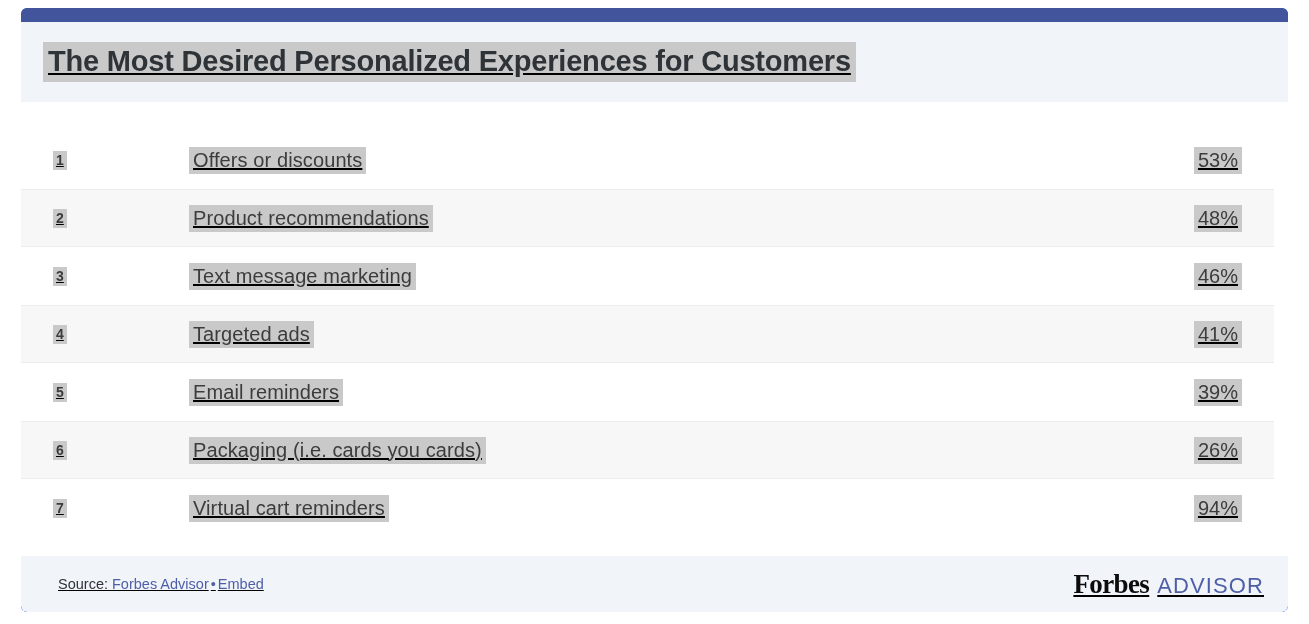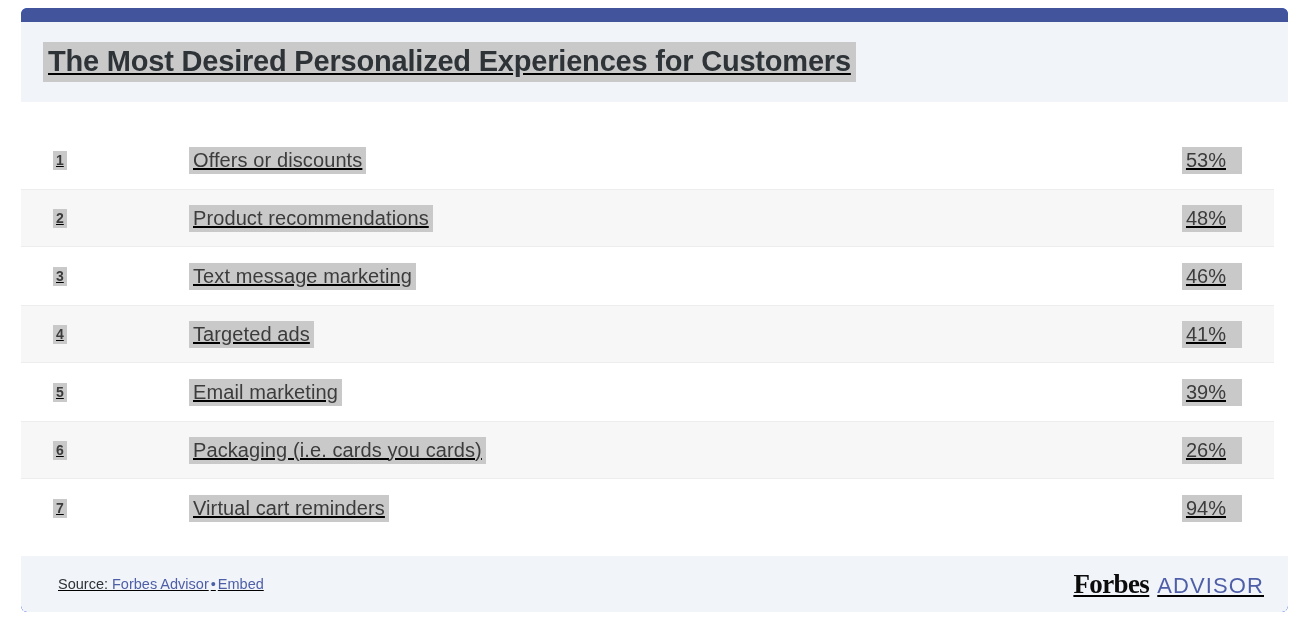--- a/index.html
+++ b/index.html
@@ -109,21 +109,21 @@
 
   .value {
     flex: 0 0 auto;
     padding-right: 32px;
     font-size: 20px;
     color: #3C3C3C;
     text-align: right;
   }
   .value-hl {
     background: #C9C9C9;
-    padding: 2px 16px 3px 4px;
+    padding: 2px 4px 3px 4px;
     line-height: 1.35;
   }
 
   
   .footer {
     flex: 0 0 auto;
     height: 56px;
     background: #F1F4F9;
     display: flex;
     align-items: center;
@@ -193,21 +193,21 @@
         <div class="label"><span class="label-hl">Text message marketing</span></div>
         <div class="value"><span class="value-hl">46%</span></div>
       </div>
       <div class="row striped">
         <div class="rank"><span class="rank-hl">4</span></div>
         <div class="label"><span class="label-hl">Targeted ads</span></div>
         <div class="value"><span class="value-hl">41%</span></div>
       </div>
       <div class="row">
         <div class="rank"><span class="rank-hl">5</span></div>
-        <div class="label"><span class="label-hl">Email marketing</span></div>
+        <div class="label"><span class="label-hl">Email reminders</span></div>
         <div class="value"><span class="value-hl">39%</span></div>
       </div>
       <div class="row striped">
         <div class="rank"><span class="rank-hl">6</span></div>
         <div class="label"><span class="label-hl">Packaging (i.e. cards you cards)</span></div>
         <div class="value"><span class="value-hl">26%</span></div>
       </div>
       <div class="row">
         <div class="rank"><span class="rank-hl">7</span></div>
         <div class="label"><span class="label-hl">Virtual cart reminders</span></div>

